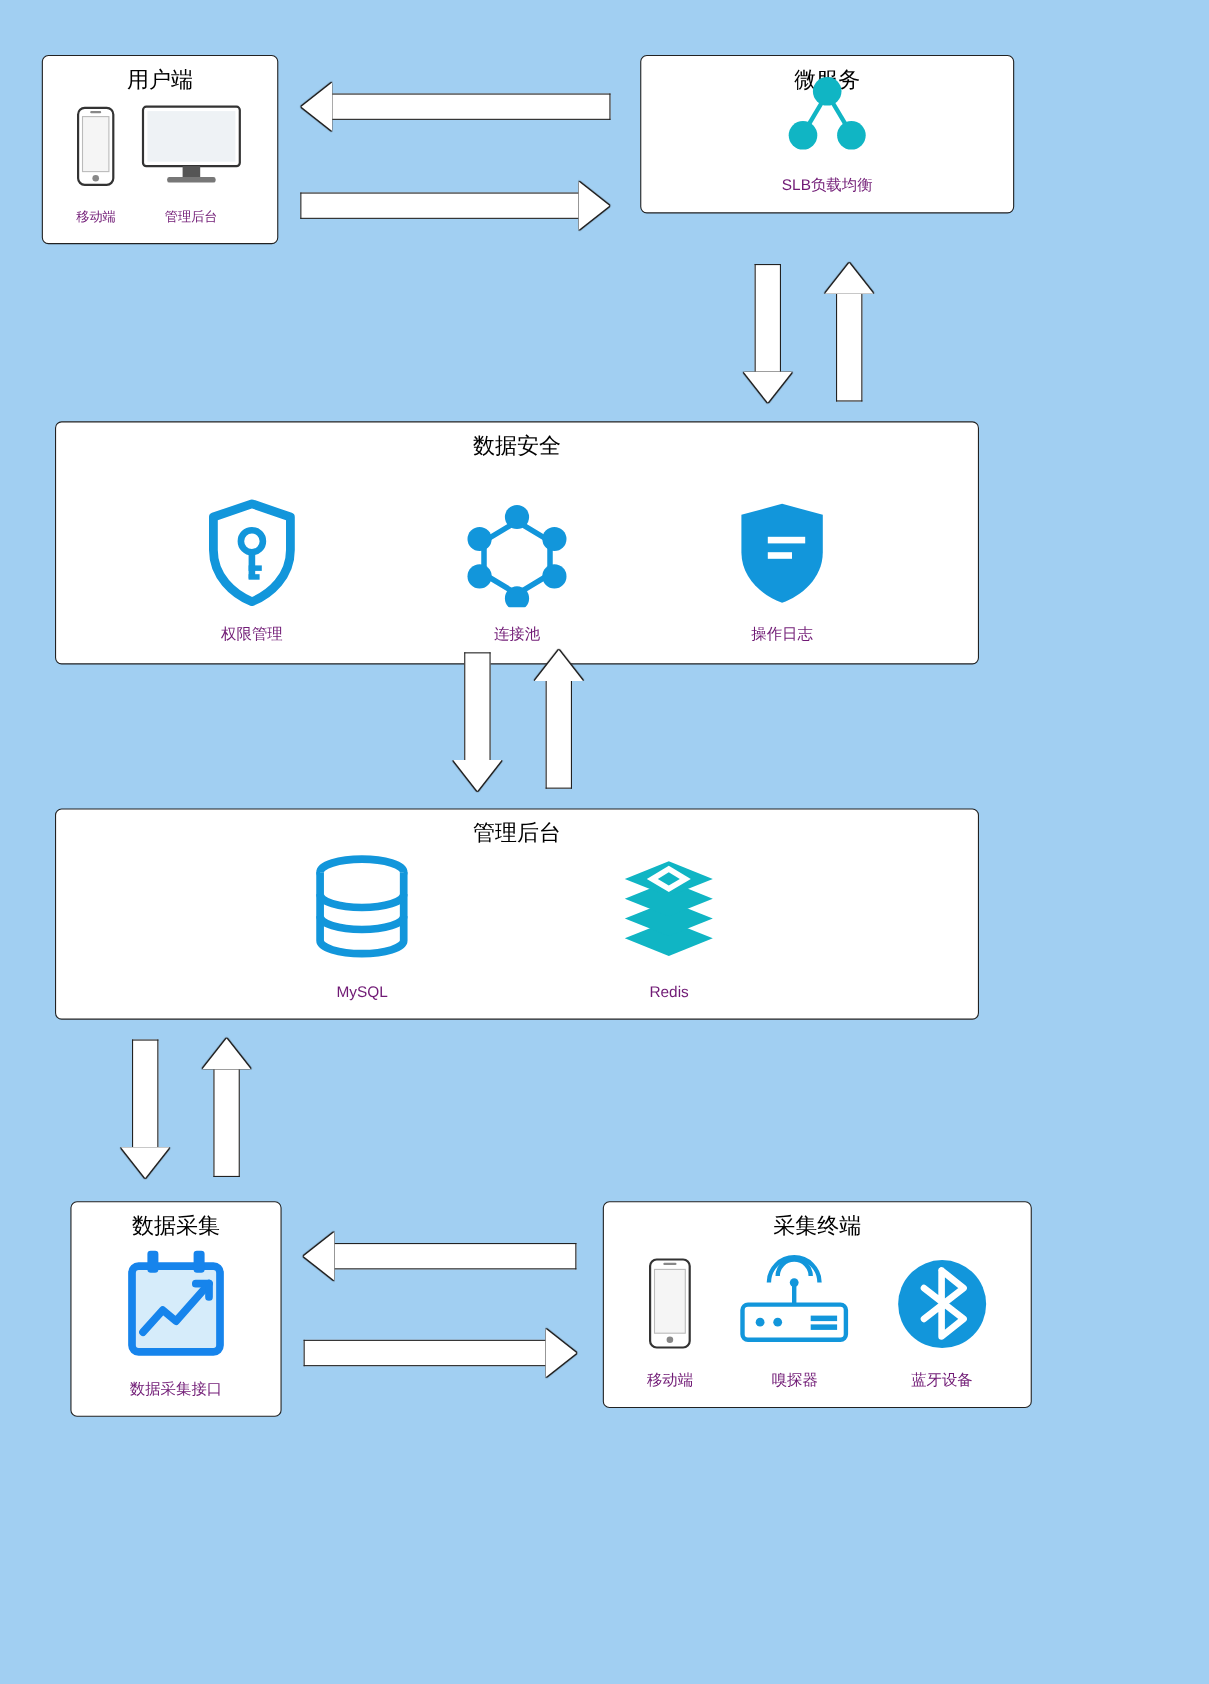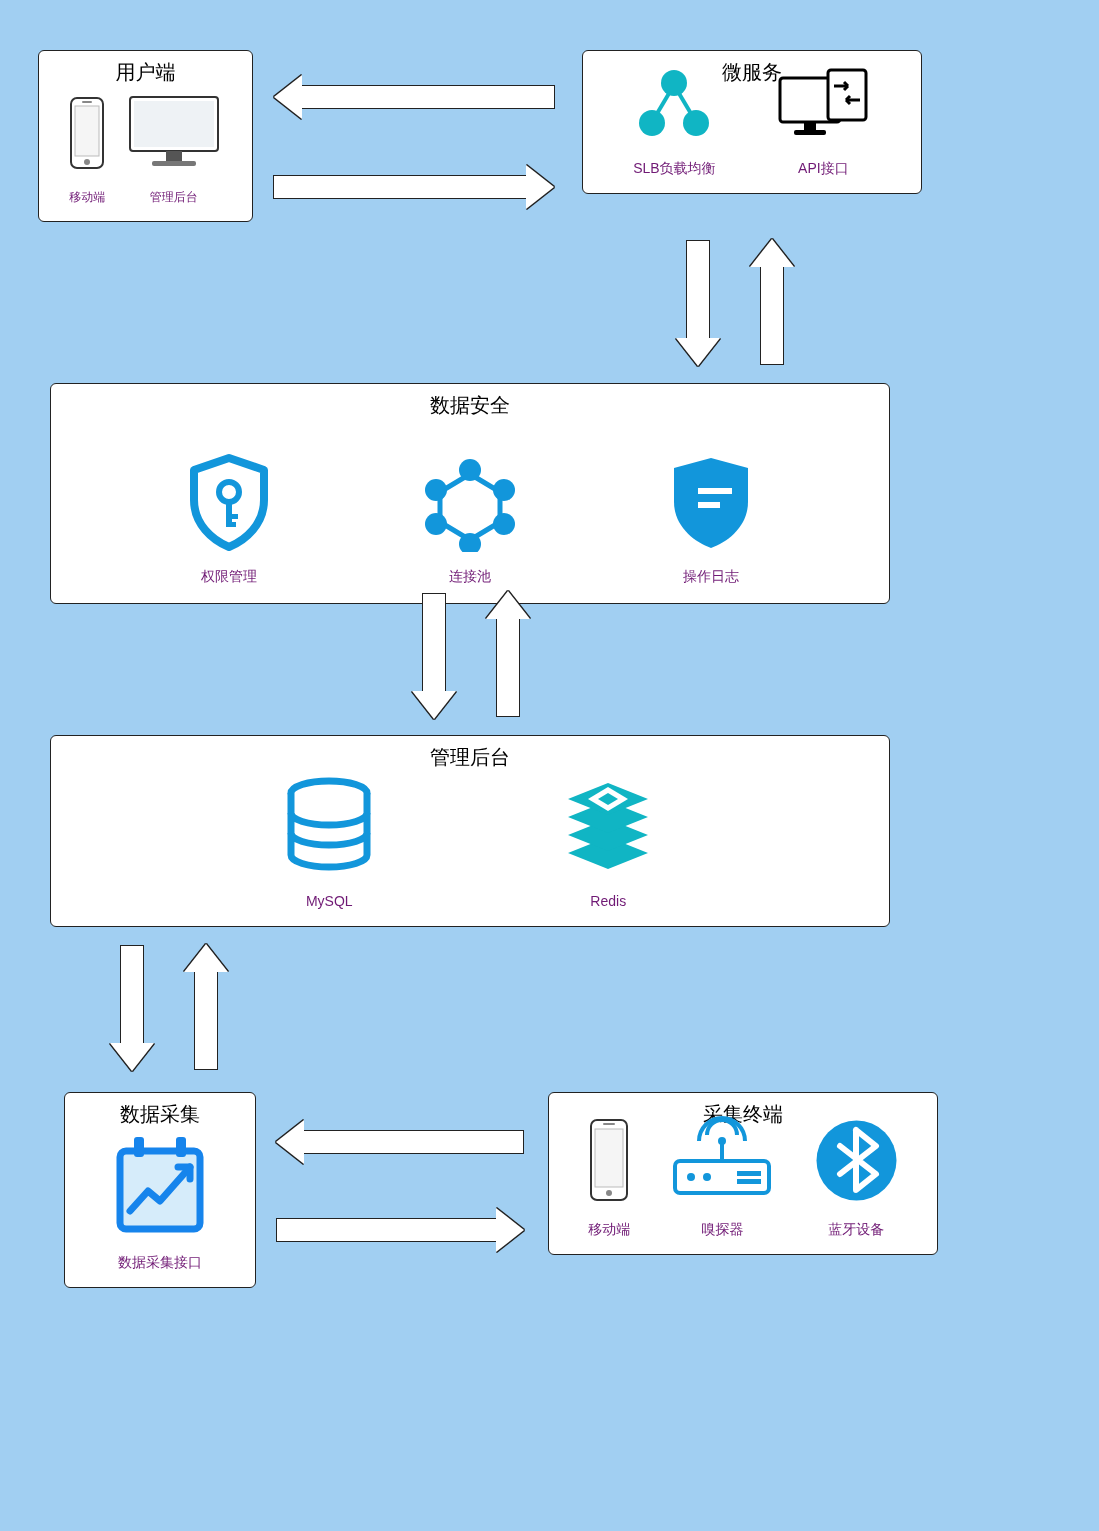--- a/index.html
+++ b/index.html
@@ -115,37 +115,20 @@
         <svg width="80" height="75" viewBox="0 0 80 75">
           <line x1="40" y1="18" x2="18" y2="55" stroke="#10b5c4" stroke-width="4"></line>
           <line x1="40" y1="18" x2="62" y2="55" stroke="#10b5c4" stroke-width="4"></line>
           <circle cx="40" cy="16" r="13" fill="#10b5c4"></circle>
           <circle cx="18" cy="56" r="13" fill="#10b5c4"></circle>
           <circle cx="62" cy="56" r="13" fill="#10b5c4"></circle>
         </svg>
       </div>
       <div class="item-label">SLB负载均衡</div>
     </div>
-    <div class="item">
-      <div class="icon-wrap" style="height:80px;">
-        <svg width="95" height="80" viewBox="0 0 95 80">
-          <rect x="4" y="14" width="60" height="44" rx="3" fill="#fff" stroke="#000" stroke-width="3"></rect>
-          <rect x="28" y="58" width="12" height="8" fill="#000"></rect>
-          <rect x="18" y="66" width="32" height="5" rx="2" fill="#000"></rect>
-          <rect x="52" y="6" width="38" height="50" rx="3" fill="#fff" stroke="#000" stroke-width="3"></rect>
-          <line x1="58" y1="22" x2="72" y2="22" stroke="#000" stroke-width="3"></line>
-          <polyline points="72,22 68,18" stroke="#000" stroke-width="3" fill="none"></polyline>
-          <polyline points="72,22 68,26" stroke="#000" stroke-width="3" fill="none"></polyline>
-          <line x1="84" y1="36" x2="70" y2="36" stroke="#000" stroke-width="3"></line>
-          <polyline points="70,36 74,32" stroke="#000" stroke-width="3" fill="none"></polyline>
-          <polyline points="70,36 74,40" stroke="#000" stroke-width="3" fill="none"></polyline>
-        </svg>
-      </div>
-      <div class="item-label">API接口</div>
-    </div>
   </div>
 </div>
 
 <div class="arrow-h left" style="left:300px; top:85px;  width:255px;"></div>
 <div class="arrow-h right" style="left:273px; top:175px; width:255px;"></div>
 
 <div class="arrow-v down" style="left:686px; top:240px; height:100px;"></div>
 <div class="arrow-v up" style="left:760px; top:265px; height:100px;"></div>
 
 <div class="box" style="left:50px; top:383px; width:840px; height:221px;">
@@ -239,21 +222,21 @@
           <rect x="66" y="4" width="10" height="20" rx="3" fill="#1684ec"></rect>
           <polyline points="20,78 38,58 50,68 80,34" fill="none" stroke="#1684ec" stroke-width="7" stroke-linecap="round" stroke-linejoin="round"></polyline>
           <polyline points="68,34 80,34 80,46" fill="none" stroke="#1684ec" stroke-width="7" stroke-linecap="round" stroke-linejoin="round"></polyline>
         </svg>
       </div>
       <div class="item-label">数据采集接口</div>
     </div>
   </div>
 </div>
 
-<div class="box" style="left:548px; top:1092px; width:390px; height:163px;">
+<div class="box" style="left:548px; top:1092px; width:390px; height:188px;">
   <div class="box-title">采集终端</div>
   <div class="items-row">
     <div class="item">
       <div class="icon-wrap" style="height:90px;">
         <svg width="44" height="85" viewBox="0 0 44 85">
           <rect x="4" y="2" width="36" height="80" rx="6" fill="#fff" stroke="#333" stroke-width="2"></rect>
           <rect x="8" y="11" width="28" height="58" fill="#f5f5f5" stroke="#bbb"></rect>
           <circle cx="22" cy="75" r="3" fill="#888"></circle>
           <rect x="16" y="5" width="12" height="2" rx="1" fill="#888"></rect>
         </svg>

